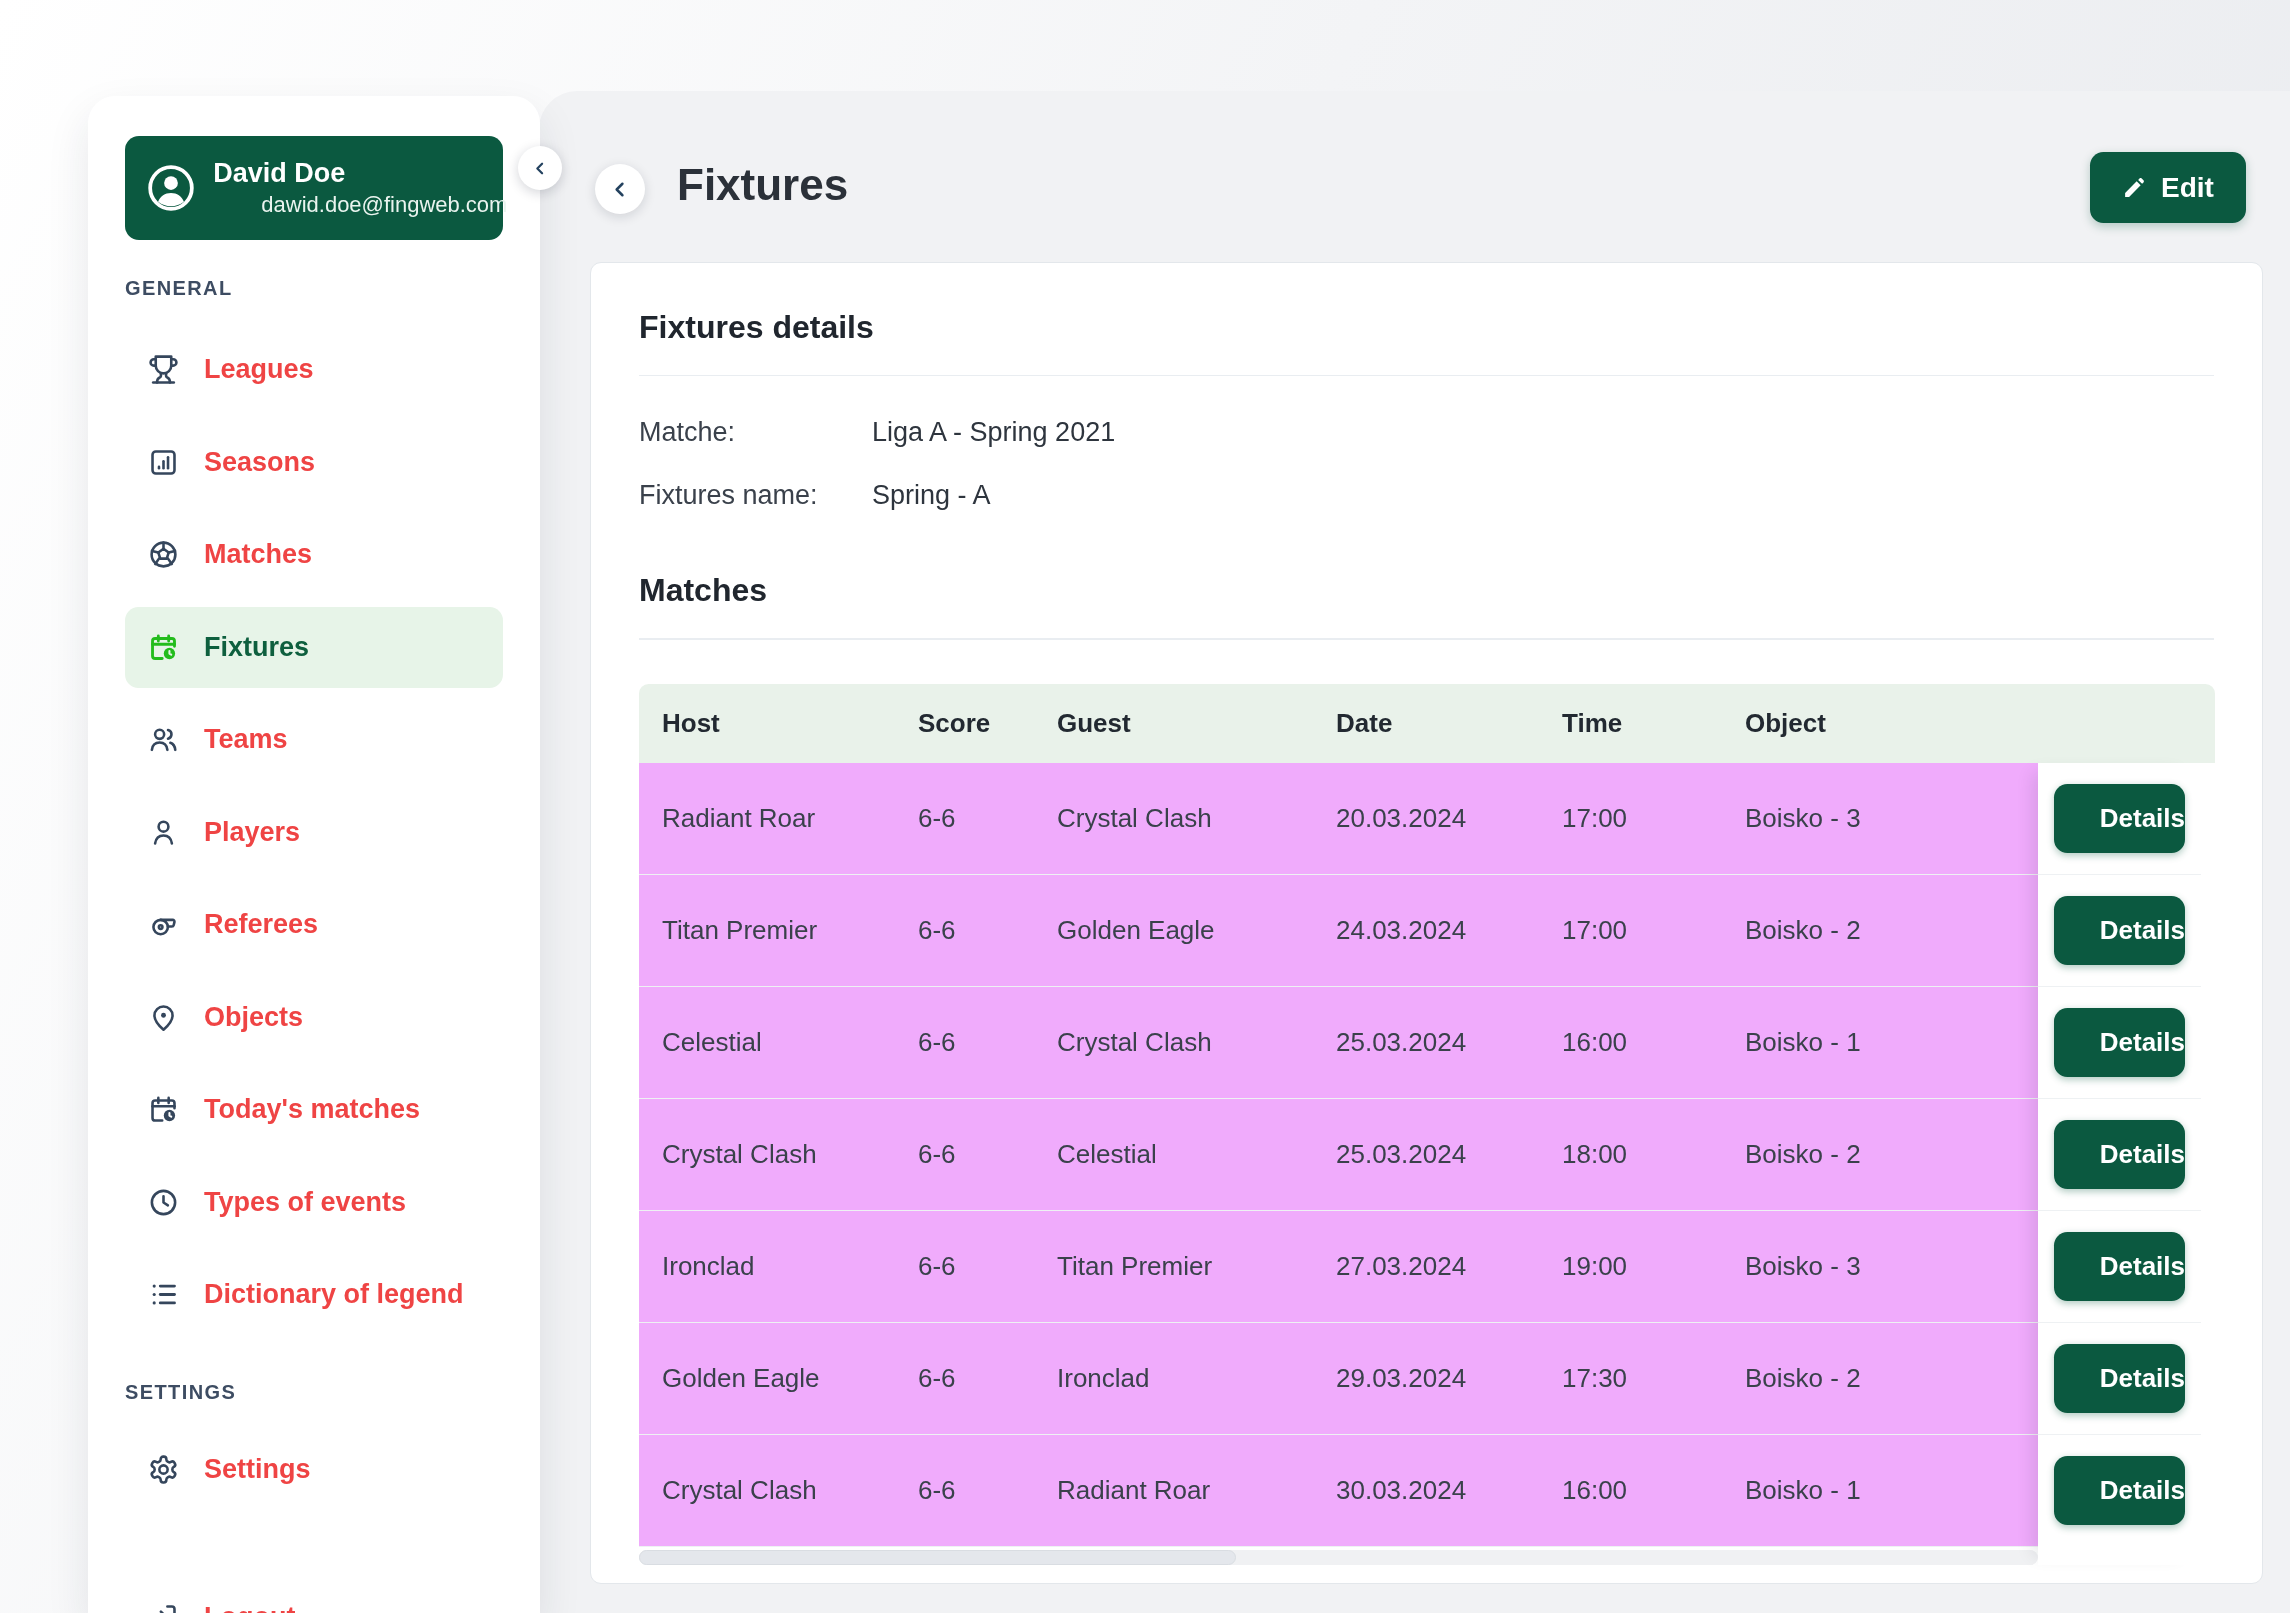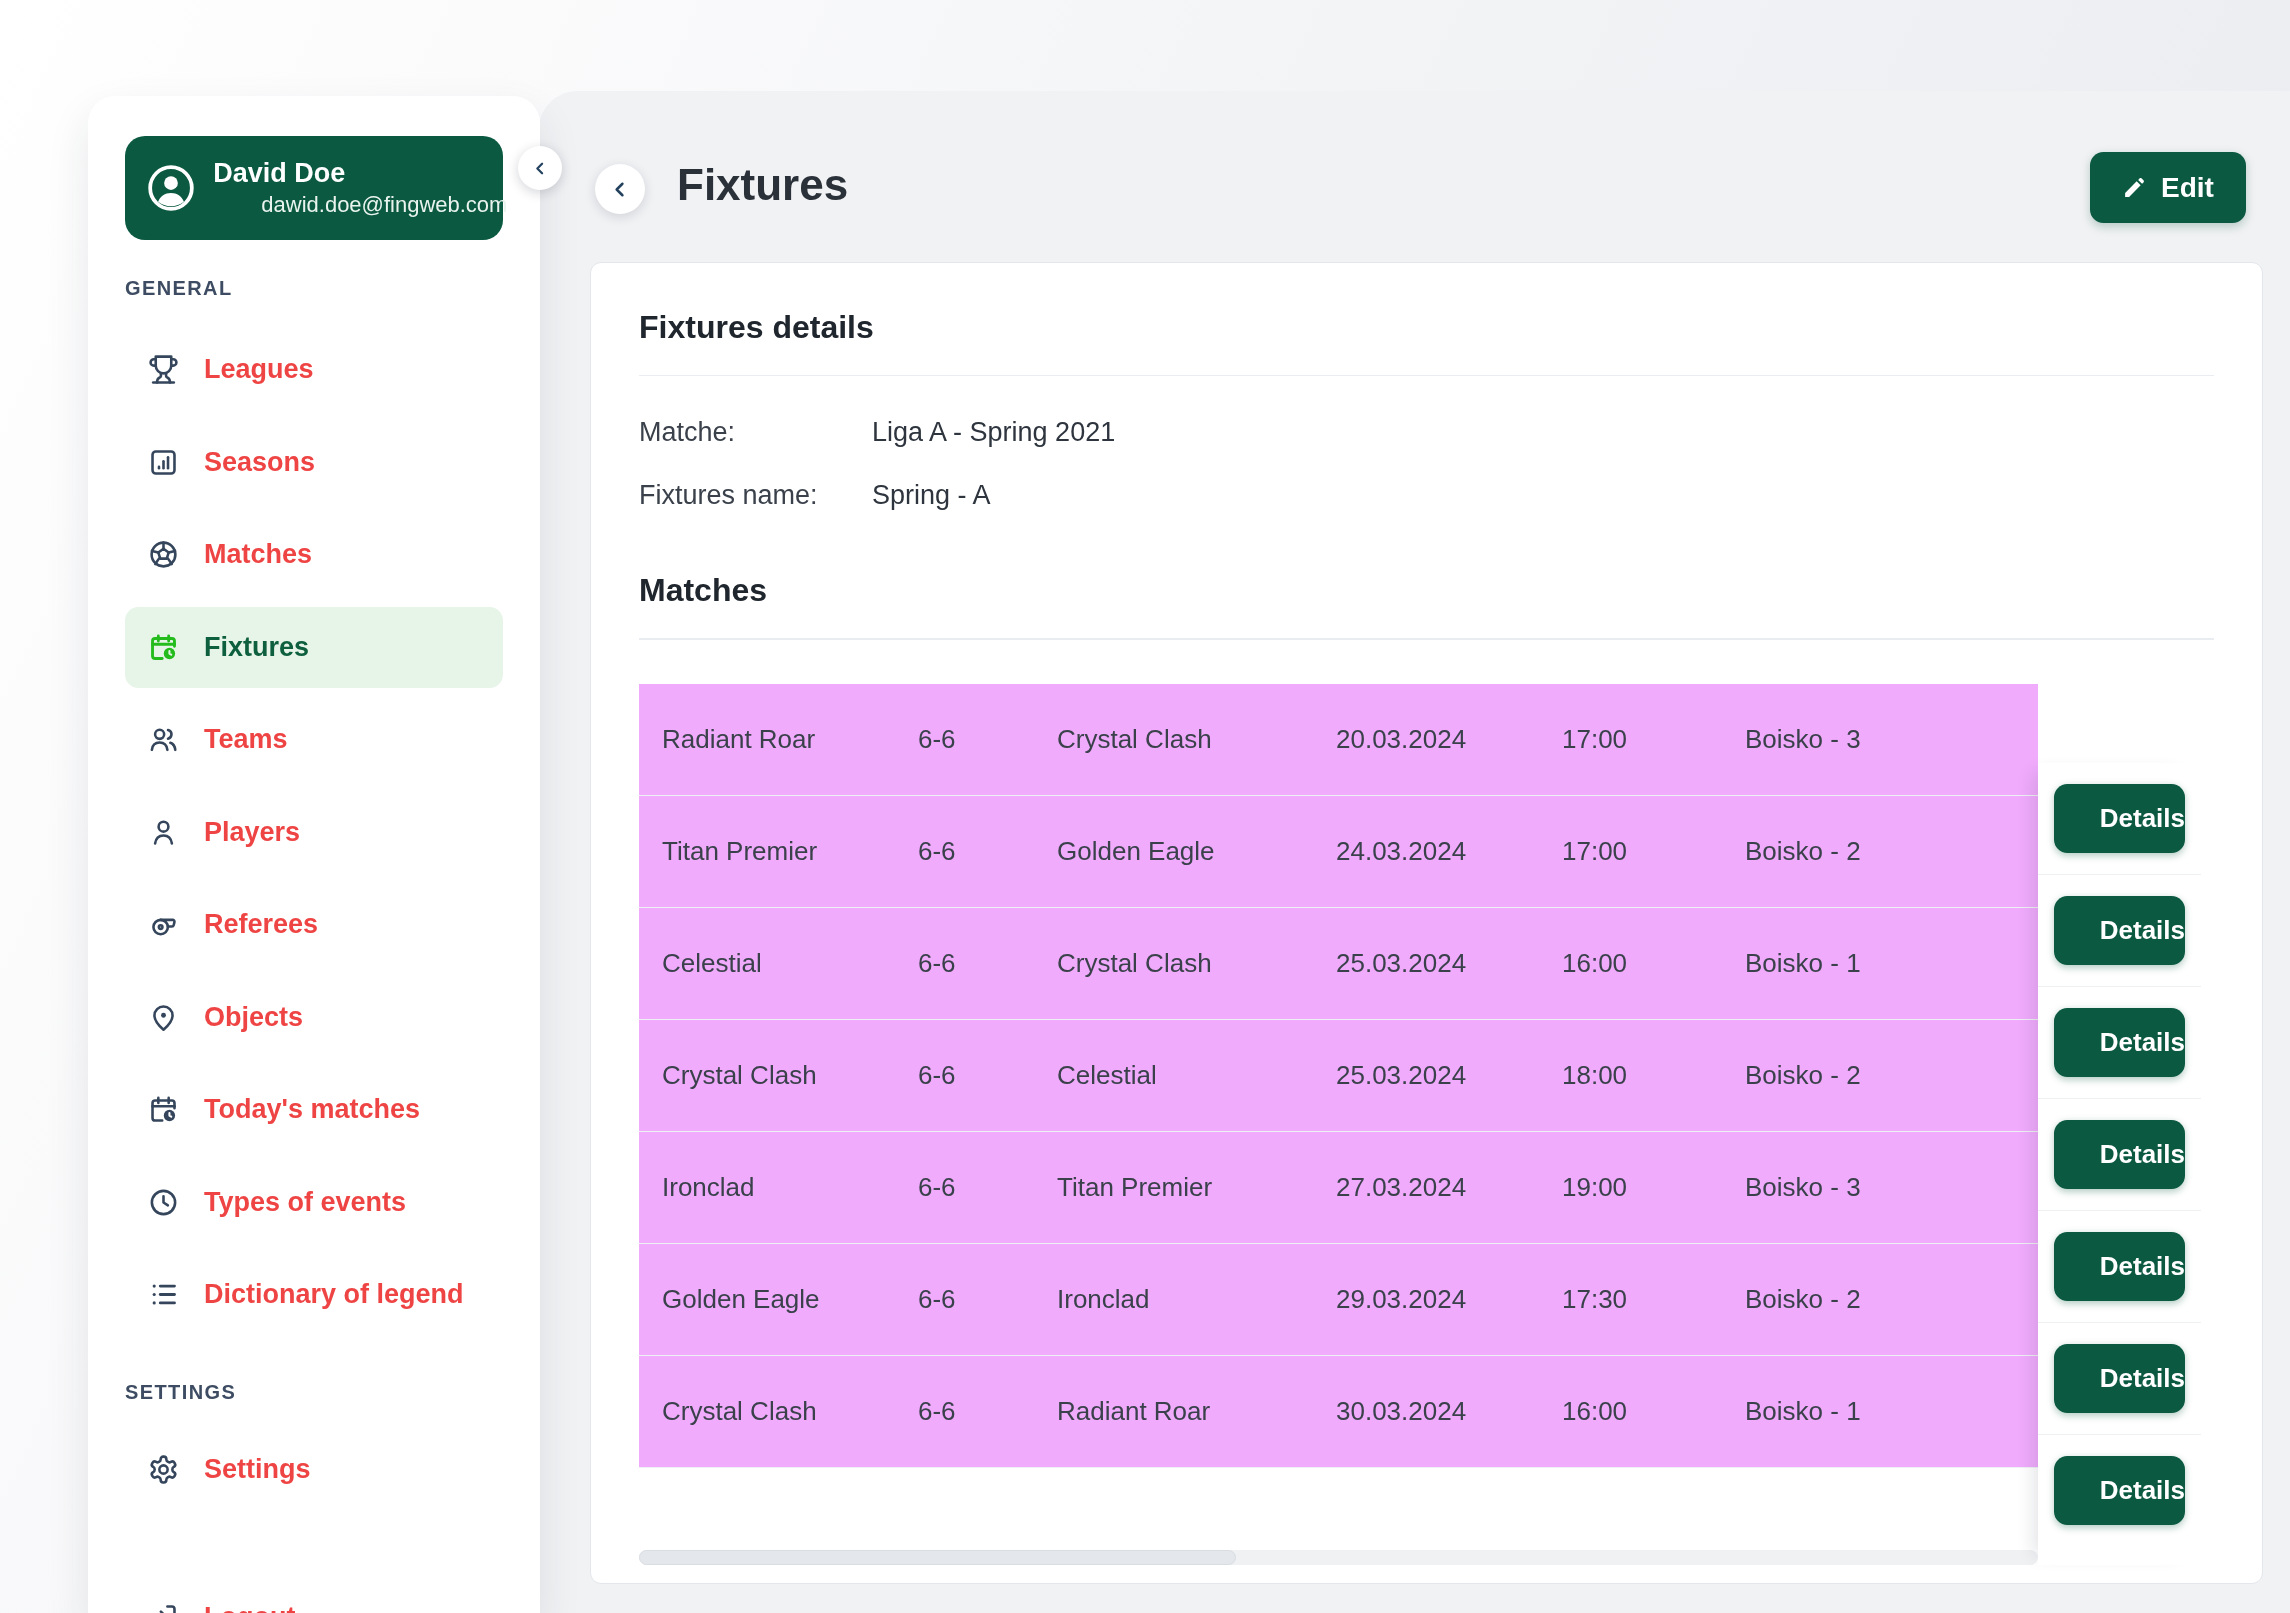--- a/index.html
+++ b/index.html
@@ -22,21 +22,21 @@
   
   .sidebar {
     position:absolute; left:88px; top:96px; width:452px; height:1518px;
     background:#ffffff;
     border-radius:27px 27px 0 0;
     box-shadow: 0 19px 43px rgba(30,41,59,.10);
     padding:40px 37px 0 37px;
     z-index:5;
   }
   .user-card {
-    height:104px; border-radius:20px; background:#0B5940;
+    height:104px; border-radius:14px; background:#0B5940;
     display:flex; align-items:center; gap:17.3px; padding:0 21px;
     color:#ffffff;
   }
   .user-name { font-size:27px; font-weight:bold; line-height:33px; }
   .user-email { font-size:22px; line-height:29px; color:#eaf4ef;margin-left:48px; }
   .collapse-btn {
     position:absolute; right:-22px; top:50px; width:44px; height:44px;
     border-radius:50%; background:#ffffff;
     box-shadow:0 2.9px 11.5px rgba(15,23,42,.18);
     display:flex; align-items:center; justify-content:center;
@@ -176,20 +176,28 @@
         <div class="kv-label">Fixtures name:</div>
         <div class="kv-value">Spring - A</div>
       </div>
     </div>
 
     <div class="matches-heading">Matches</div>
     <div class="divider"></div>
 
     <div class="table-wrap">
 
+      <div class="thead">
+        <div class="c-host">Host</div>
+        <div class="c-score">Score</div>
+        <div class="c-guest">Guest</div>
+        <div class="c-date">Date</div>
+        <div class="c-time">Time</div>
+        <div class="c-object">Object</div>
+      </div>
 
       <div class="trow">
         <div class="row-main">
           <div class="c-host">Radiant Roar</div>
           <div class="c-score">6-6</div>
           <div class="c-guest">Crystal Clash</div>
           <div class="c-date">20.03.2024</div>
           <div class="c-time">17:00</div>
           <div class="c-object">Boisko - 3</div>
         </div>

